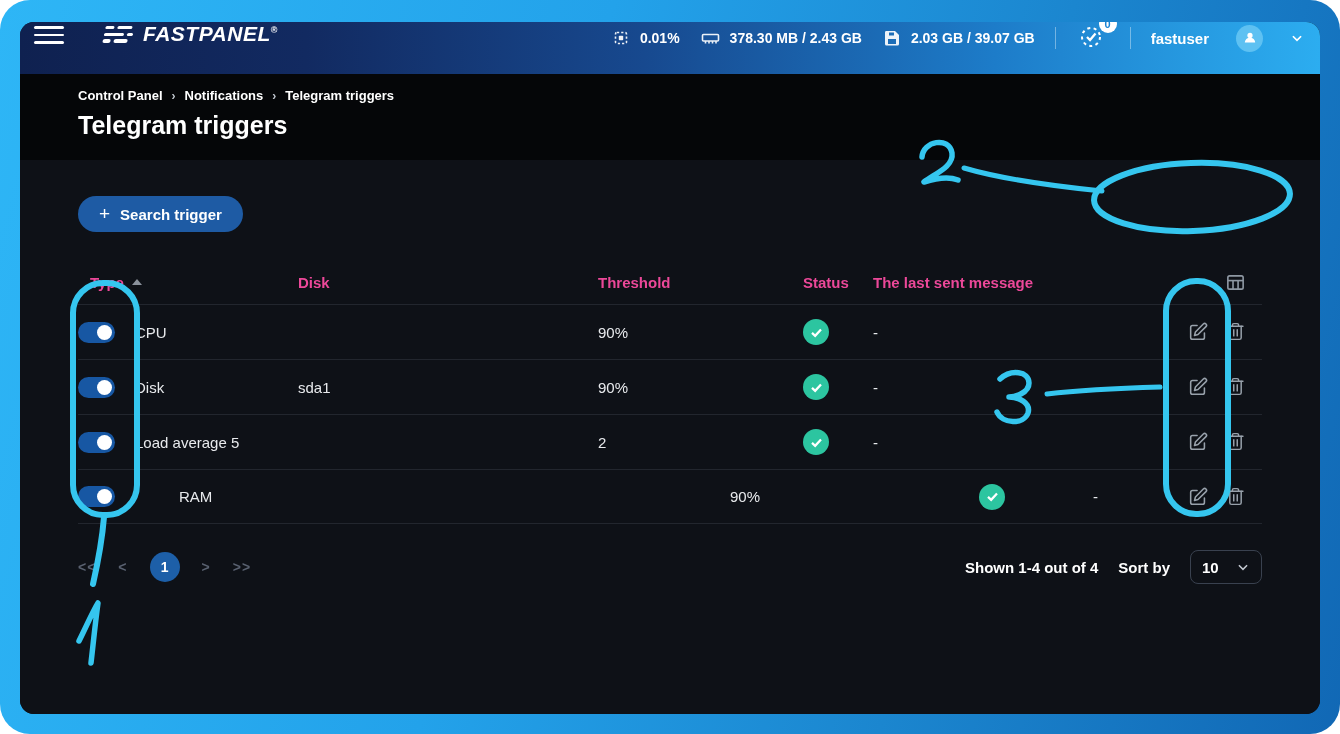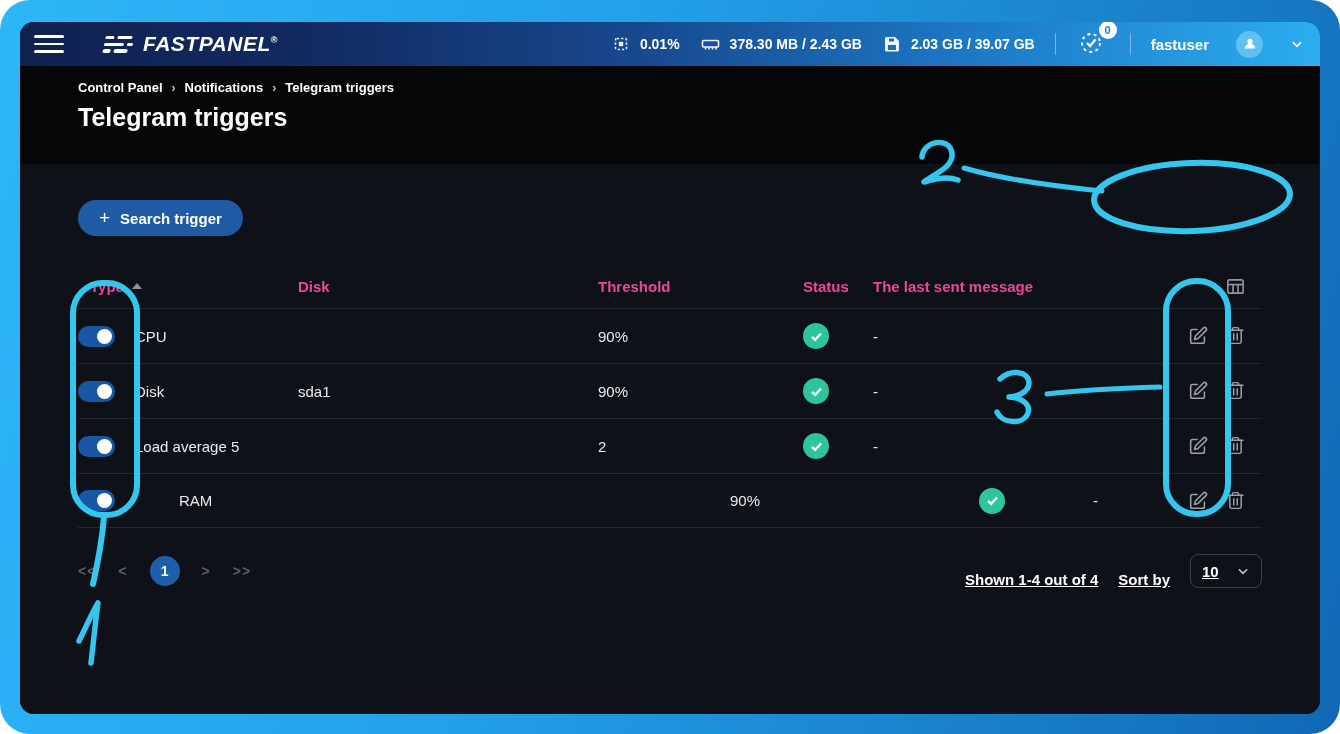--- a/index.html
+++ b/index.html
@@ -4,21 +4,21 @@
 <style>
   * { margin:0; padding:0; box-sizing:border-box; }
   html,body { width:1340px; height:734px; background:#ffffff; font-family:"Liberation Sans", sans-serif; }
   .page { position:relative; width:1340px; height:734px; background:#fff; overflow:hidden; }
   .frame { position:absolute; inset:0; border-radius:30px;
            background:linear-gradient(105deg,#2eb6f6 0%,#23a2ea 40%,#1b86cf 70%,#1168b5 100%); }
   .panel { position:absolute; left:20px; top:22px; right:20px; bottom:20px; border-radius:14px;
            overflow:hidden; background:#0e1117; display:flex; flex-direction:column; }
 
   
-  .topbar { height:44px; flex:none; display:flex; align-items:center; gap:24px; padding:0 16px 0 14px;
+  .topbar { height:52px; flex:none; display:flex; align-items:flex-start; gap:24px; padding:0 16px 0 14px;
             background:linear-gradient(90deg,#0f2150 0%,#122a61 22%,#17498f 48%,#1d7cc9 75%,#2cadf0 100%);
             color:#fff; }
   .hamburger { width:30px; display:flex; flex-direction:column; gap:5px; cursor:pointer; padding:4px 0; }
   .hamburger span { display:block; height:2.6px; background:#fff; border-radius:2px; }
   .brand { display:flex; align-items:center; gap:10px; margin-left:16px; }
   .eq { display:flex; flex-direction:column; gap:3.5px; transform:skewX(-12deg); }
   .eq div { display:flex; gap:3px; }
   .eq i { display:block; height:3.2px; background:#fff; border-radius:2px; }
   .brand-name { font-size:21px; font-weight:800; font-style:italic; letter-spacing:.5px; }
   .reg { font-size:9px; vertical-align:super; font-style:normal; font-weight:700; }
@@ -29,21 +29,21 @@
   .tasks { position:relative; padding:2px 6px 0 2px; cursor:pointer; }
   .badge { position:absolute; top:-7px; right:-7px; width:18px; height:18px; border-radius:50%;
            background:#fff; color:#1a84d4; font-size:11px; font-weight:800; display:flex;
            align-items:center; justify-content:center; }
   .userbox { display:flex; align-items:center; gap:27px; cursor:pointer; }
   .username { font-size:15px; font-weight:700; }
   .avatar { width:27px; height:27px; border-radius:50%; background:#5ec1f2; display:flex;
             align-items:center; justify-content:center; }
 
   
-  .header-band { background:#050608; padding:14px 58px 32px; flex:none; }
+  .header-band { background:#050608; padding:14px 58px 20px; flex:none; }
   .breadcrumb { display:flex; align-items:center; gap:9px; font-size:13px; font-weight:700; color:#fff; }
   .crumb { cursor:pointer; }
   .crumb-sep { color:#c2c8d0; font-weight:700; font-size:12px; }
   .page-title { margin-top:8px; font-size:25px; font-weight:700; color:#fff; }
 
   
   .content { flex:1; background:#0e1117; padding:36px 58px 0; display:flex; flex-direction:column; }
   .toolbar { display:flex; justify-content:space-between; align-items:flex-start; }
   .search { width:256px; display:flex; align-items:center; gap:13px; padding-bottom:11px;
             border-bottom:1px solid #3a414b; color:#8b929c; }
@@ -74,22 +74,22 @@
   .c-actions { display:flex; justify-content:flex-end; gap:16px; padding-right:16px; color:#98a1ab; }
   .icon-btn { cursor:pointer; display:inline-flex; }
 
   
   .pager-row { margin-top:26px; display:flex; align-items:center; }
   .pager { display:flex; align-items:center; gap:22px; color:#596170; font-size:14px; font-weight:800; }
   .pg { cursor:pointer; letter-spacing:1px; }
   .pg-active { width:30px; height:30px; border-radius:50%; background:#1d5fa8; color:#fff;
                display:flex; align-items:center; justify-content:center; font-size:14px;
                font-weight:700; letter-spacing:0; cursor:pointer; }
-  .pager-right { margin-left:auto; display:flex; align-items:flex-end; gap:20px; color:#fff;
-                 font-size:15px; font-weight:700;text-decoration:underline; }
+  .pager-right { margin-left:auto; display:flex; align-items:center; gap:20px; color:#fff;
+                 font-size:15px; font-weight:700; }
   .per-page { width:72px; height:34px; border:1px solid #39414f; border-radius:8px; display:flex;
               align-items:center; justify-content:space-between; padding:0 11px; cursor:pointer;
               color:#fff; }
 
   
   .annotations { position:absolute; inset:0; pointer-events:none; z-index:20; }
   .annotations path, .annotations rect, .annotations ellipse { fill:none; stroke:#35c6ef;
               stroke-linecap:round; stroke-linejoin:round; }
 </style>
 </head>

